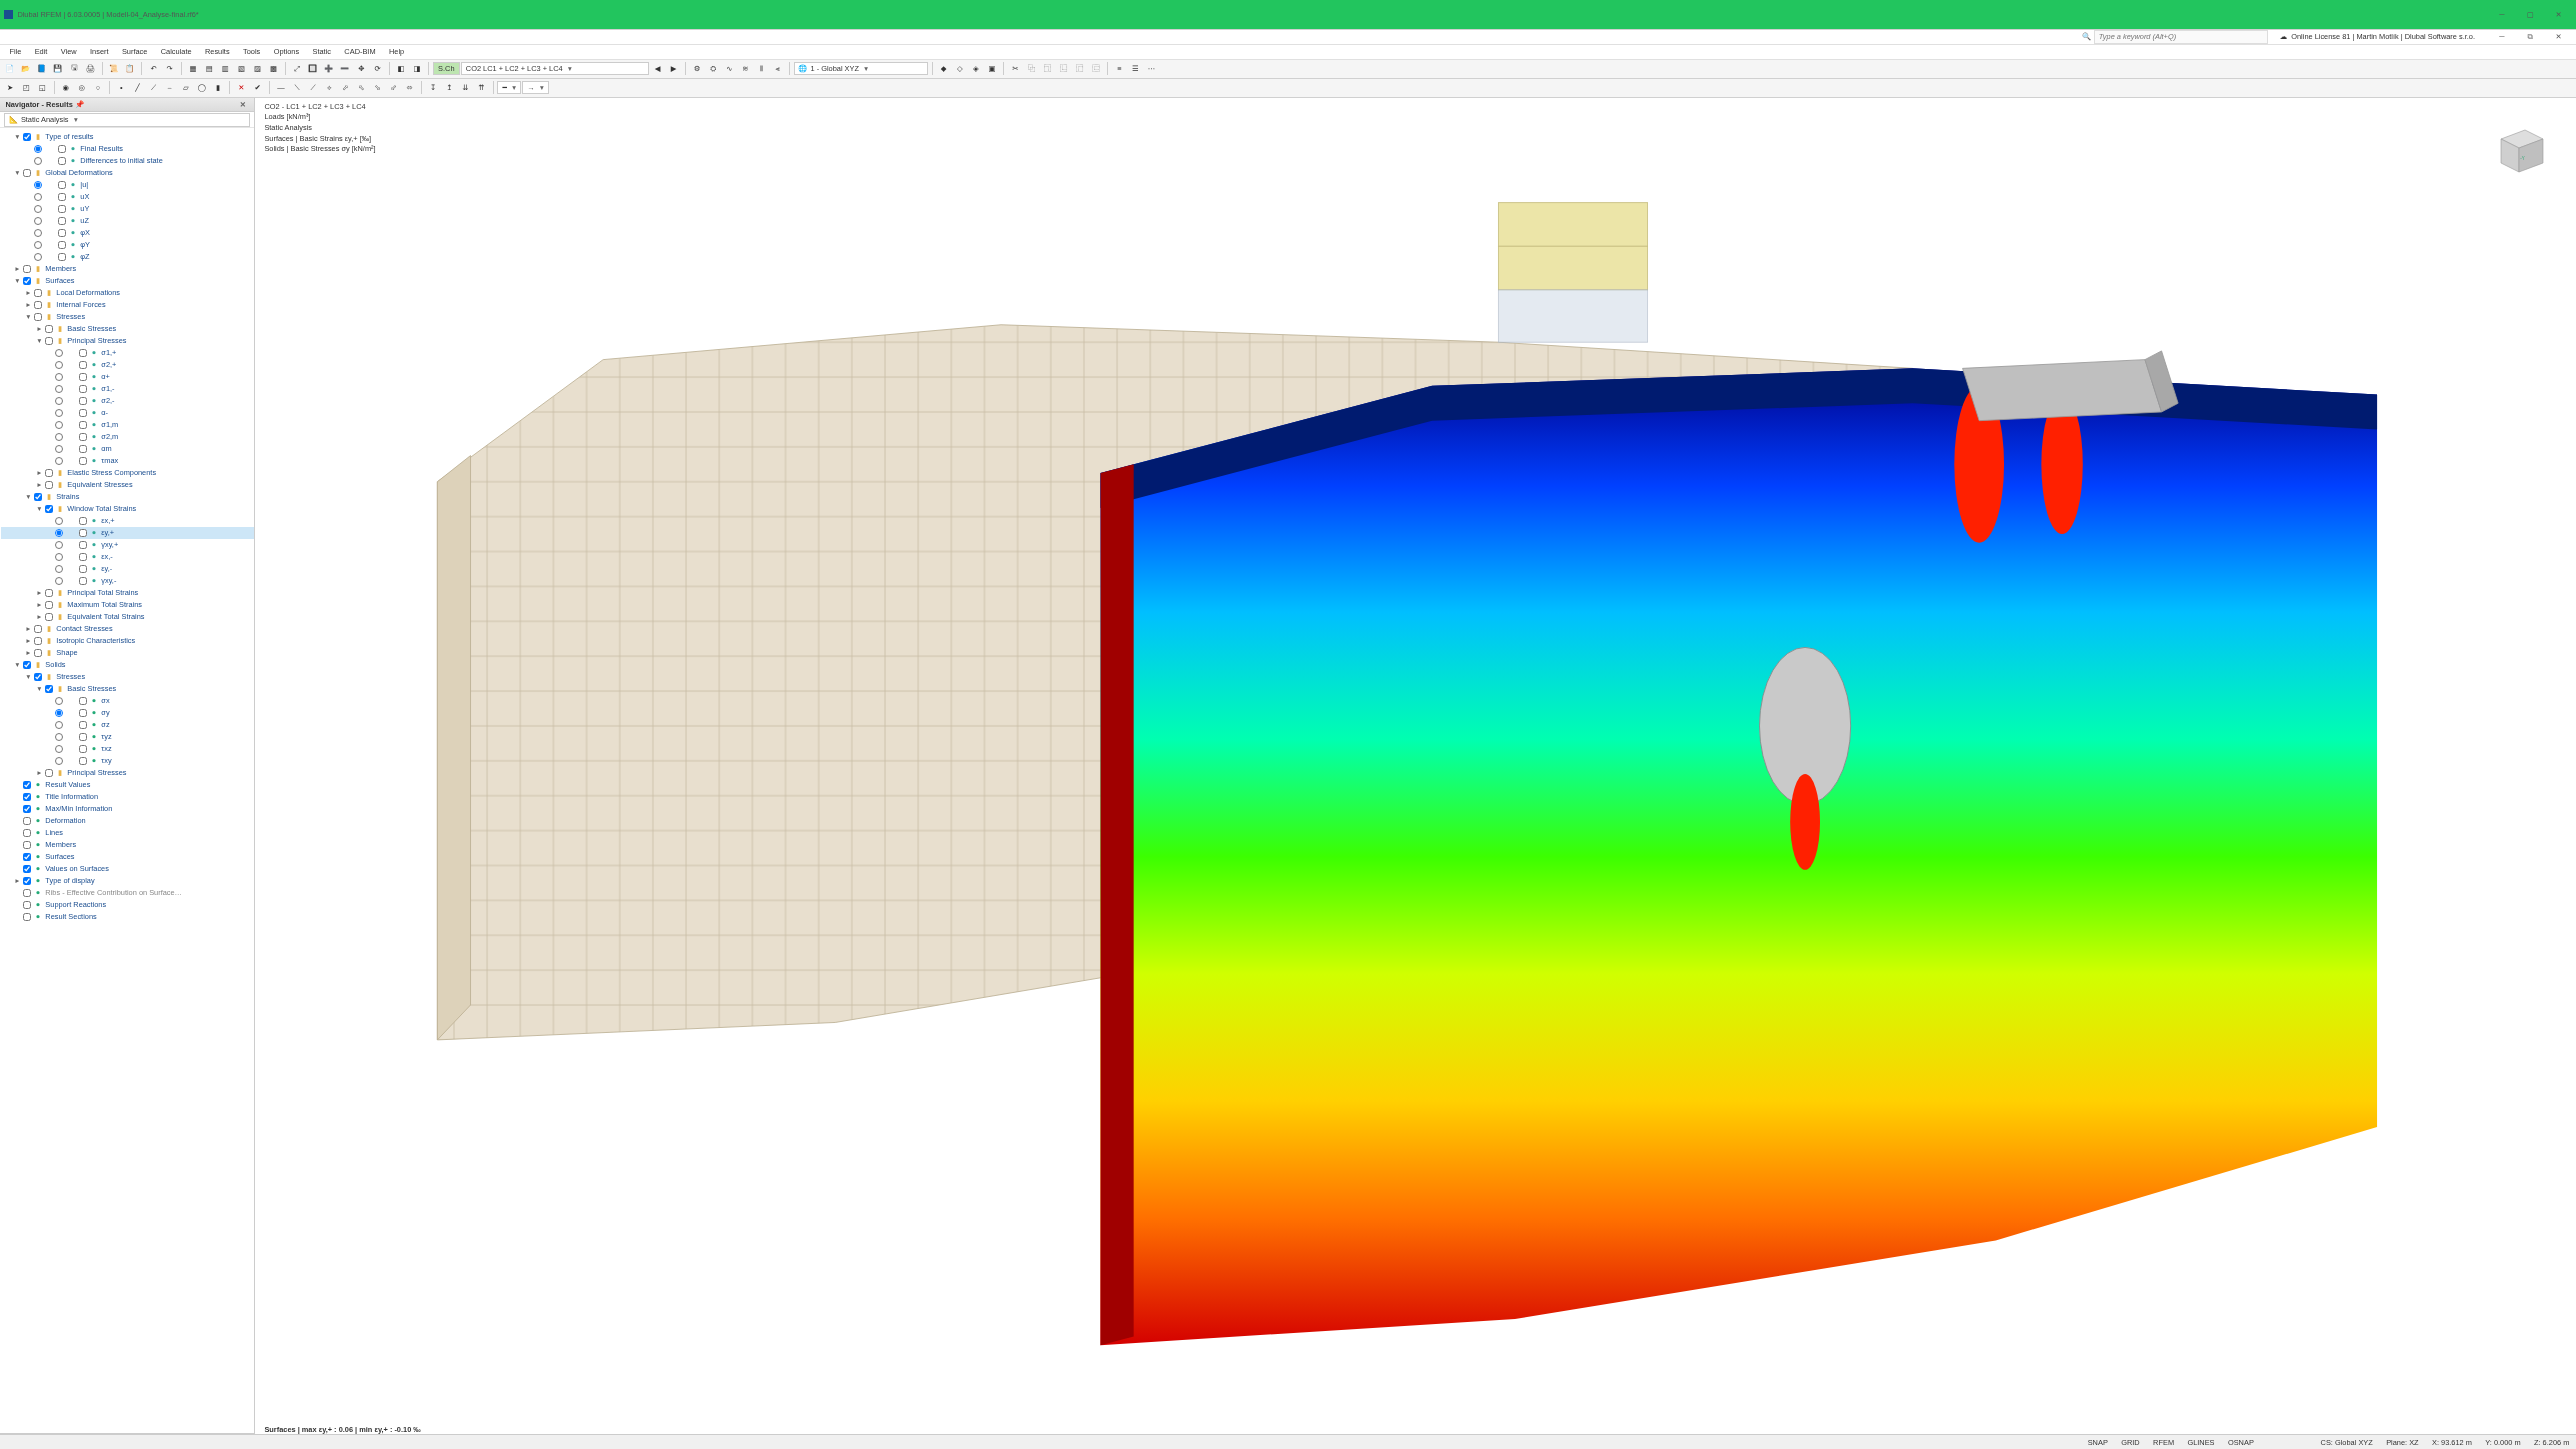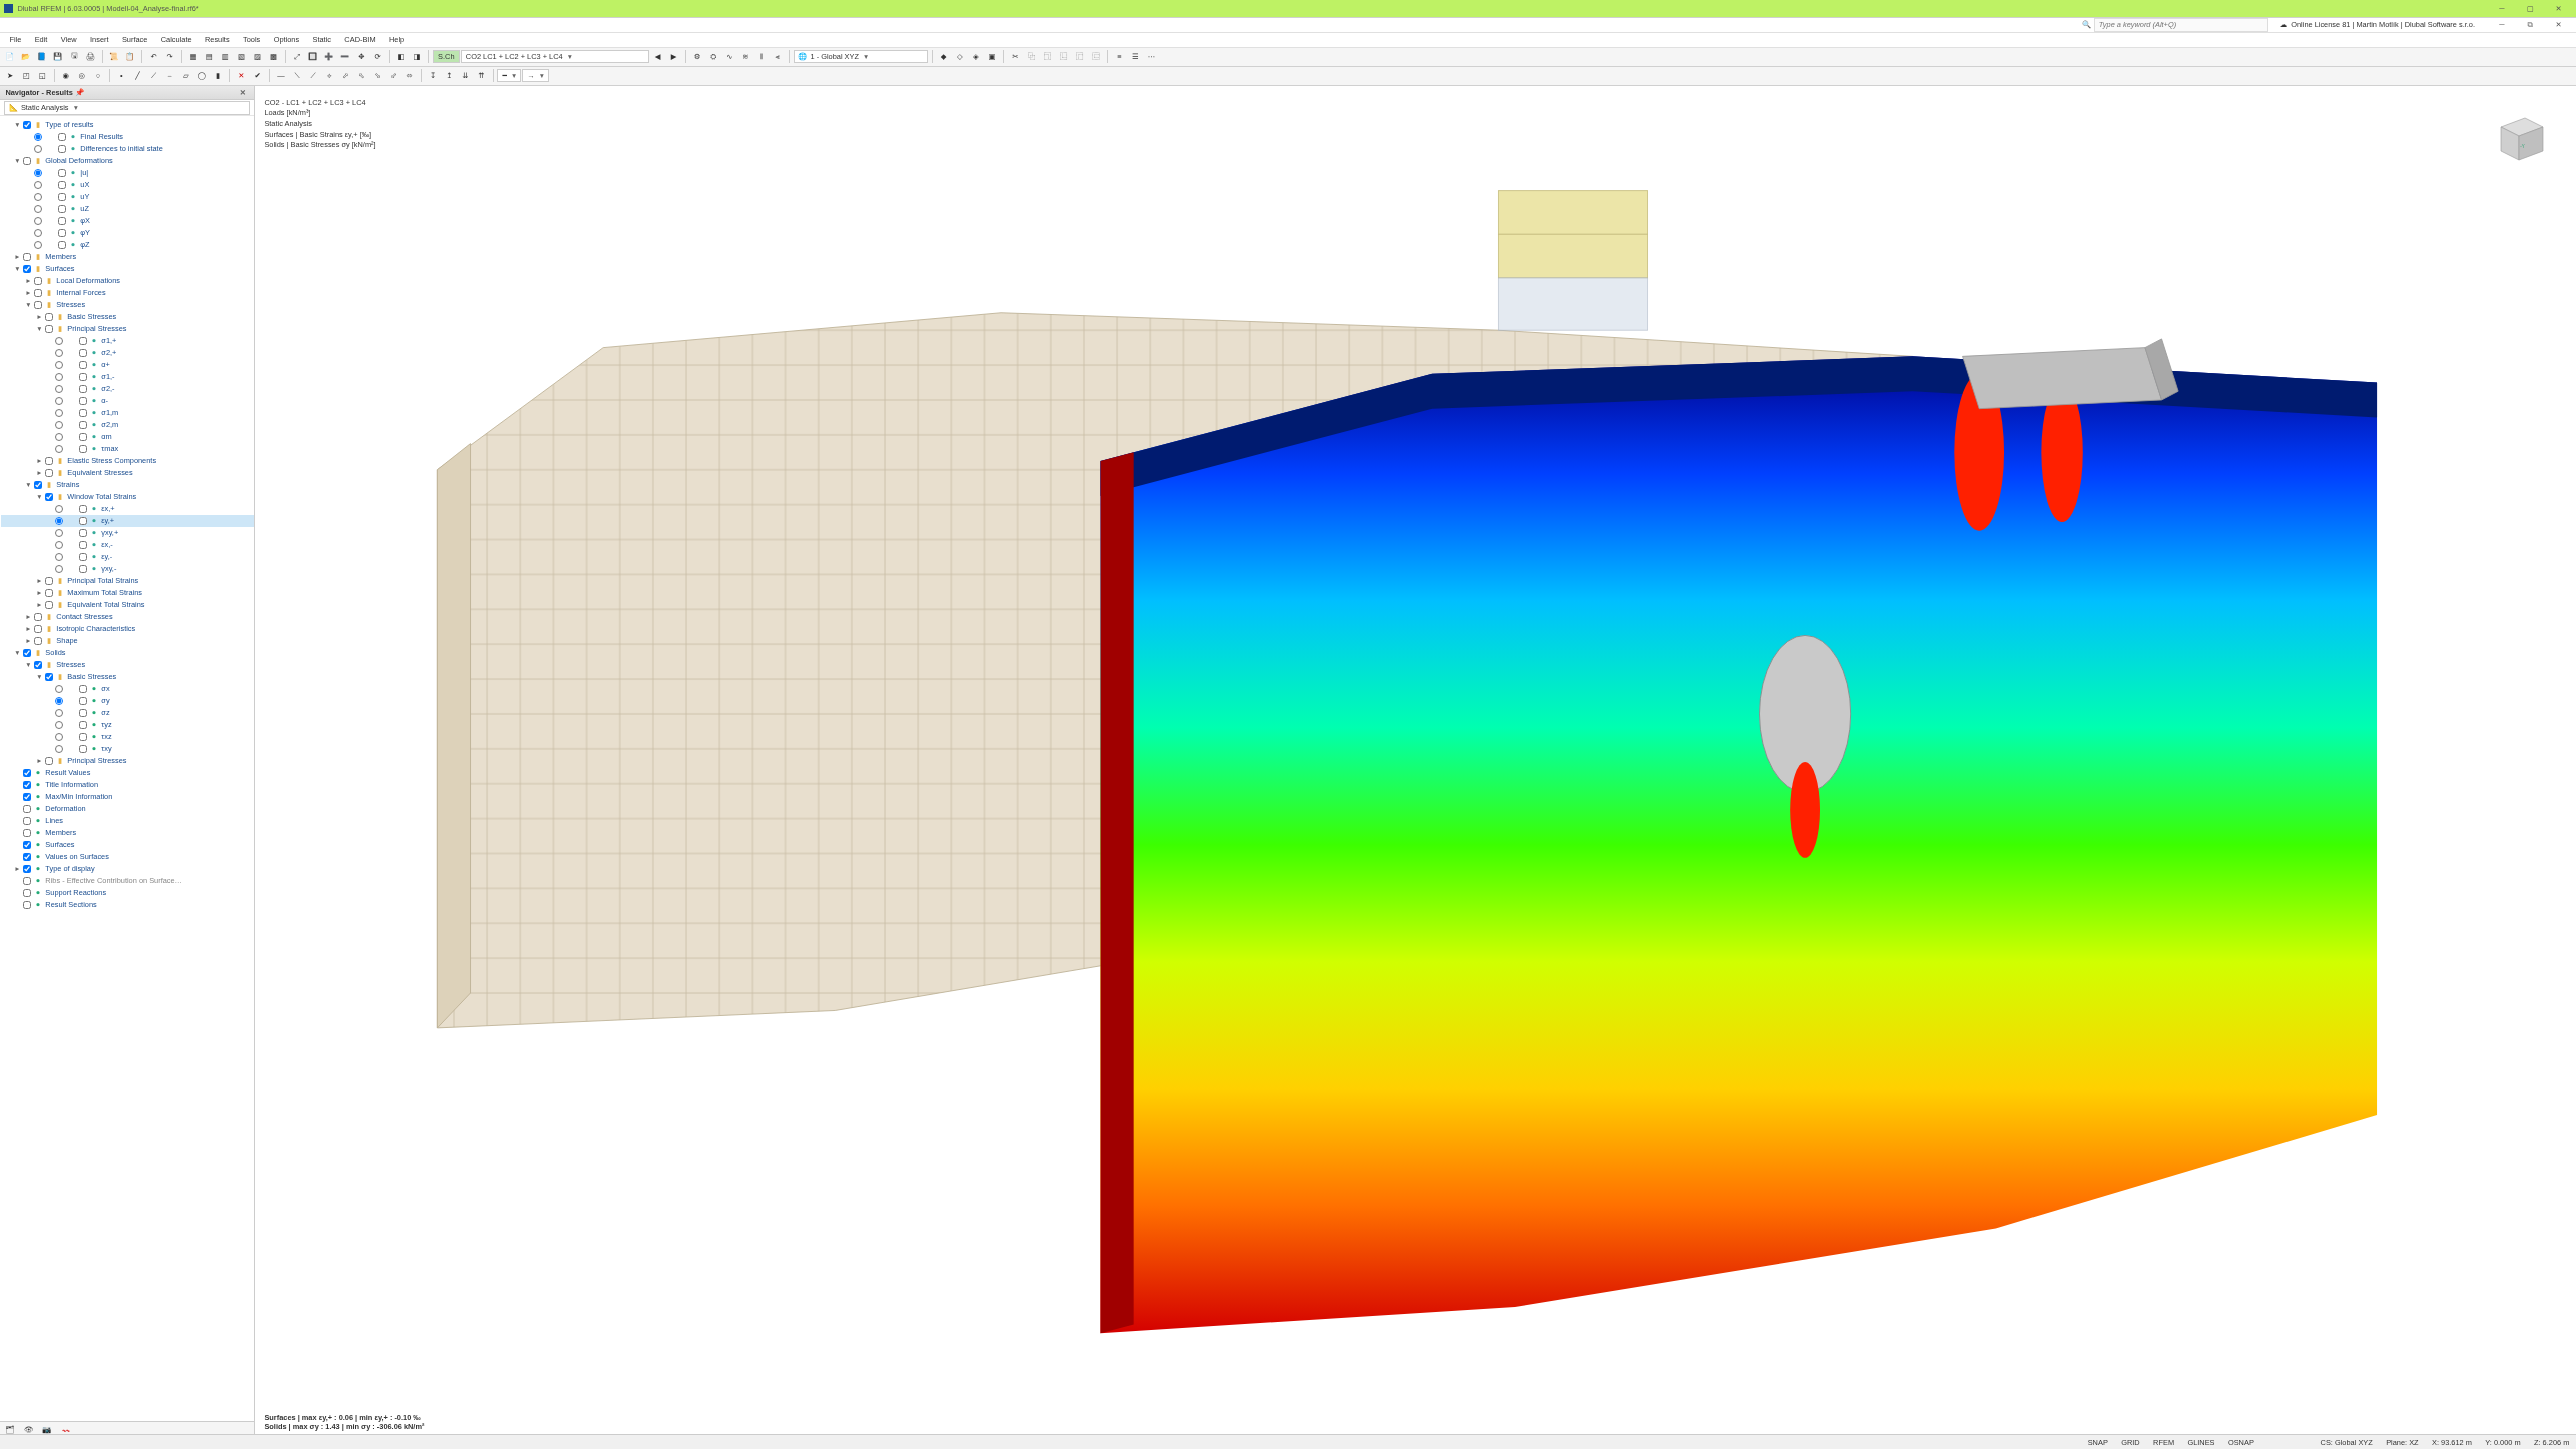--- a/index.html
+++ b/index.html
@@ -1,17 +1,17 @@
 <!DOCTYPE html>
 <html><head>
 <meta charset="utf-8">
 <style>
 * { margin:0; padding:0; box-sizing:border-box; font-family:"Segoe UI",Tahoma,sans-serif; font-size:7.4px; color:#333; }
 body { background:#f0f0f0; width:2576px; height:1449px; overflow:hidden; position:relative; }
-.title-bar { height:18px; background:#bef264; display:flex; align-items:center; padding:0 4px; border-bottom:0.7px solid #d0d0d0;}
+.title-bar { height:30px; background:#22c55e; display:flex; align-items:center; padding:0 4px; border-bottom:0.7px solid #d0d0d0;}
 .title-bar .icon { width:9.4px; height:9.4px; background:#1a4d8f; margin-right:4px; }
 .title-bar .title { flex:0 0 auto; color:#555; }
 .win-controls { margin-left:auto; display:flex; gap:1.3px;}
 .win-btn { width:27px; height:13.4px; display:flex; align-items:center; justify-content:center; color:#555; }
 .subheader { height:14.8px; background:#fff; display:flex; align-items:center; padding:0 4px; border-bottom:0.7px solid #e0e0e0;}
 .search-box { margin-left:auto; font-style:italic; color:#999; width:174px; padding:1.3px 4px; border:0.7px solid #ddd; background:#fafafa;}
 .license-info { margin-left:12px; color:#666; display:flex; align-items:center; gap:4px;}
 .menu-bar { height:14.8px; background:#fff; display:flex; align-items:center; padding:0 2.7px; border-bottom:0.7px solid #e0e0e0;}
 .menu-item { padding:1.3px 6.7px; cursor:default; }
 .toolbar { height:19px; background:#f5f5f5; display:flex; align-items:center; padding:0 2.7px; border-bottom:0.7px solid #d0d0d0; gap:1.3px;}
@@ -32,21 +32,21 @@
 .tree-node input[type=checkbox]{ margin:0 2.7px 0 1.3px; width:8px; height:8px;}
 .tree-node input[type=radio]{ margin:0 2.7px 0 1.3px; width:8px; height:8px;}
 .tree-node .tic { width:9.4px; height:9.4px; margin-right:2.7px; display:inline-flex; align-items:center; justify-content:center;}
 .tree-node .lbl { color:#1a4d8f; }
 .tree-node .lbl.gray { color:#888;}
 .tree-node.selected { background:#cde6f7;}
 .indent-1{padding-left:12px}.indent-2{padding-left:23px}.indent-3{padding-left:34px}.indent-4{padding-left:44px}
 .nav-footer { height:16px; border-top:0.7px solid #ccc; display:flex; align-items:center; padding:0 4px; gap:6.7px; background:#f5f5f5;}
 .nf-ic { width:12px; height:12px; display:flex; align-items:center; justify-content:center;}
 .viewport { flex:1; position:relative; background:#fff; overflow:hidden;}
-.overlay-text { position:absolute; top:12px; left:9.4px; font-size:7.4px; color:#333; line-height:10.7px;}
+.overlay-text { position:absolute; top:4px; left:9.4px; font-size:7.4px; color:#333; line-height:10.7px;}
 .overlay-bottom { position:absolute; bottom:6.7px; left:9.4px; font-size:7.4px; color:#333;font-weight:bold;}
 .orient-cube { position:absolute; top:20px; right:27px; width:60px; height:60px; }
 .panel-bottom { height:248px; background:#fff; border-top:0.7px solid #ccc; display:flex; flex-direction:column;}
 .pb-title { height:14.8px; background:linear-gradient(#eaeaea,#dcdcdc); display:flex; align-items:center; padding:0 6.7px; font-weight:600; border-bottom:0.7px solid #ccc;}
 .pb-title .title-close { margin-left:auto; display:flex; gap:2.7px;}
 .status-bar { height:14.8px; background:#f0f0f0; border-top:0.7px solid #ccc; display:flex; align-items:center; padding:0 6.7px; gap:13.4px; font-size:6.7px; color:#555; position:absolute; bottom:0; left:0; right:0;}
 .status-bar .spacer { flex:1;}
 
 .render-svg { position:absolute; top:0; left:0; width:100%; height:100%;}
 </style>

